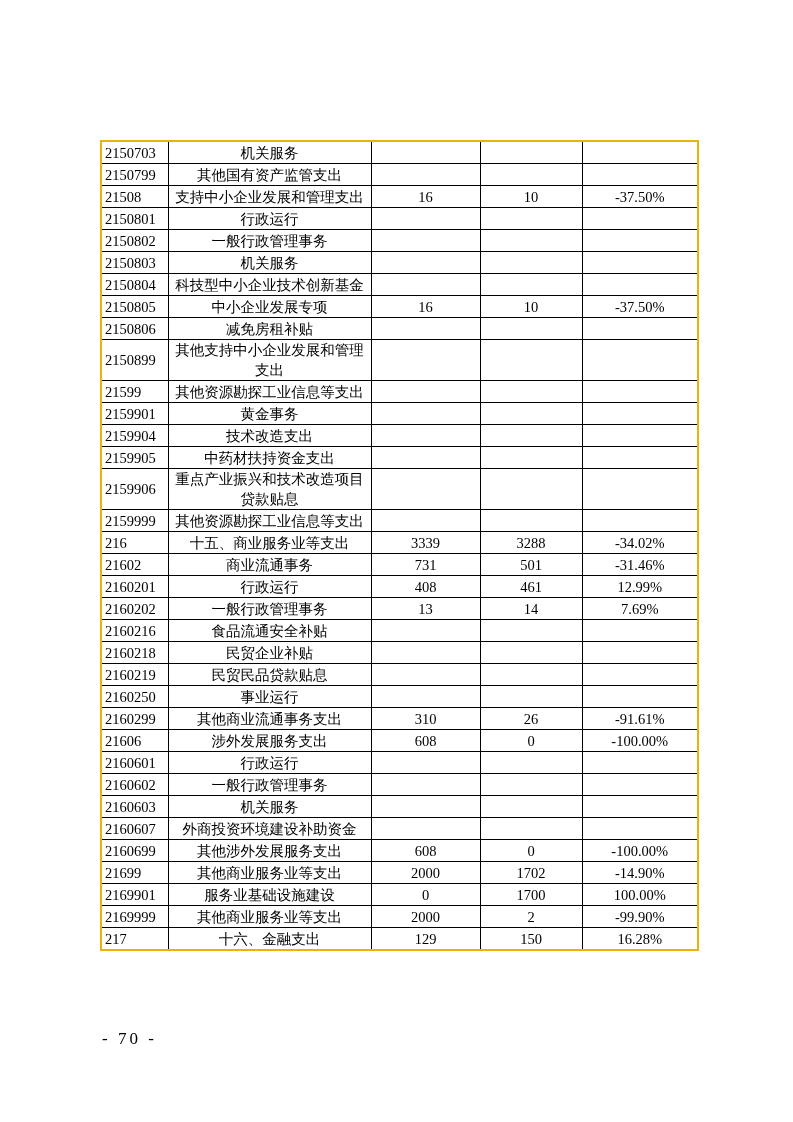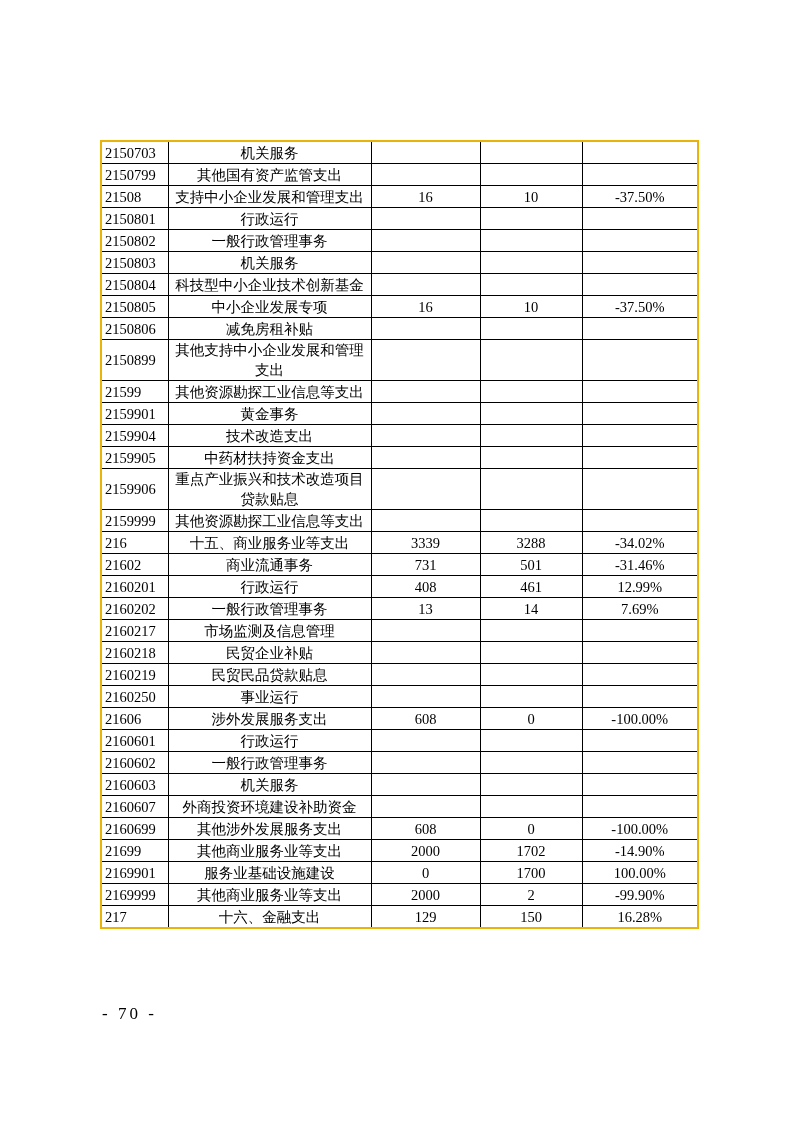--- a/index.html
+++ b/index.html
@@ -37,21 +37,21 @@
     padding: 0 3px;
     vertical-align: middle;
     word-break: break-all;
   }
   td.c0 { text-align: left; }
   td.c1 { text-align: center; }
   td.c2, td.c3, td.c4 { text-align: center; }
   .footer-pagenum {
     position: absolute;
     left: 102px;
-    top: 1004px;
+    top: 1029px;
     font-size: 17px;
     letter-spacing: 3px;
     font-family: "Liberation Serif", "DejaVu Serif", serif;
   }
 </style>
 </head>
 <body>
 
 <div class="page">
 
@@ -198,22 +198,22 @@
           <td class="c4">12.99%</td>
         </tr>
         <tr>
           <td class="c0">2160202</td>
           <td class="c1">一般行政管理事务</td>
           <td class="c2">13</td>
           <td class="c3">14</td>
           <td class="c4">7.69%</td>
         </tr>
         <tr>
-          <td class="c0">2160217</td>
-          <td class="c1">市场监测及信息管理</td>
+          <td class="c0">2160216</td>
+          <td class="c1">食品流通安全补贴</td>
           <td class="c2"></td>
           <td class="c3"></td>
           <td class="c4"></td>
         </tr>
         <tr>
           <td class="c0">2160218</td>
           <td class="c1">民贸企业补贴</td>
           <td class="c2"></td>
           <td class="c3"></td>
           <td class="c4"></td>
@@ -224,20 +224,27 @@
           <td class="c2"></td>
           <td class="c3"></td>
           <td class="c4"></td>
         </tr>
         <tr>
           <td class="c0">2160250</td>
           <td class="c1">事业运行</td>
           <td class="c2"></td>
           <td class="c3"></td>
           <td class="c4"></td>
+        </tr>
+        <tr>
+          <td class="c0">2160299</td>
+          <td class="c1">其他商业流通事务支出</td>
+          <td class="c2">310</td>
+          <td class="c3">26</td>
+          <td class="c4">-91.61%</td>
         </tr>
         <tr>
           <td class="c0">21606</td>
           <td class="c1">涉外发展服务支出</td>
           <td class="c2">608</td>
           <td class="c3">0</td>
           <td class="c4">-100.00%</td>
         </tr>
         <tr>
           <td class="c0">2160601</td>

